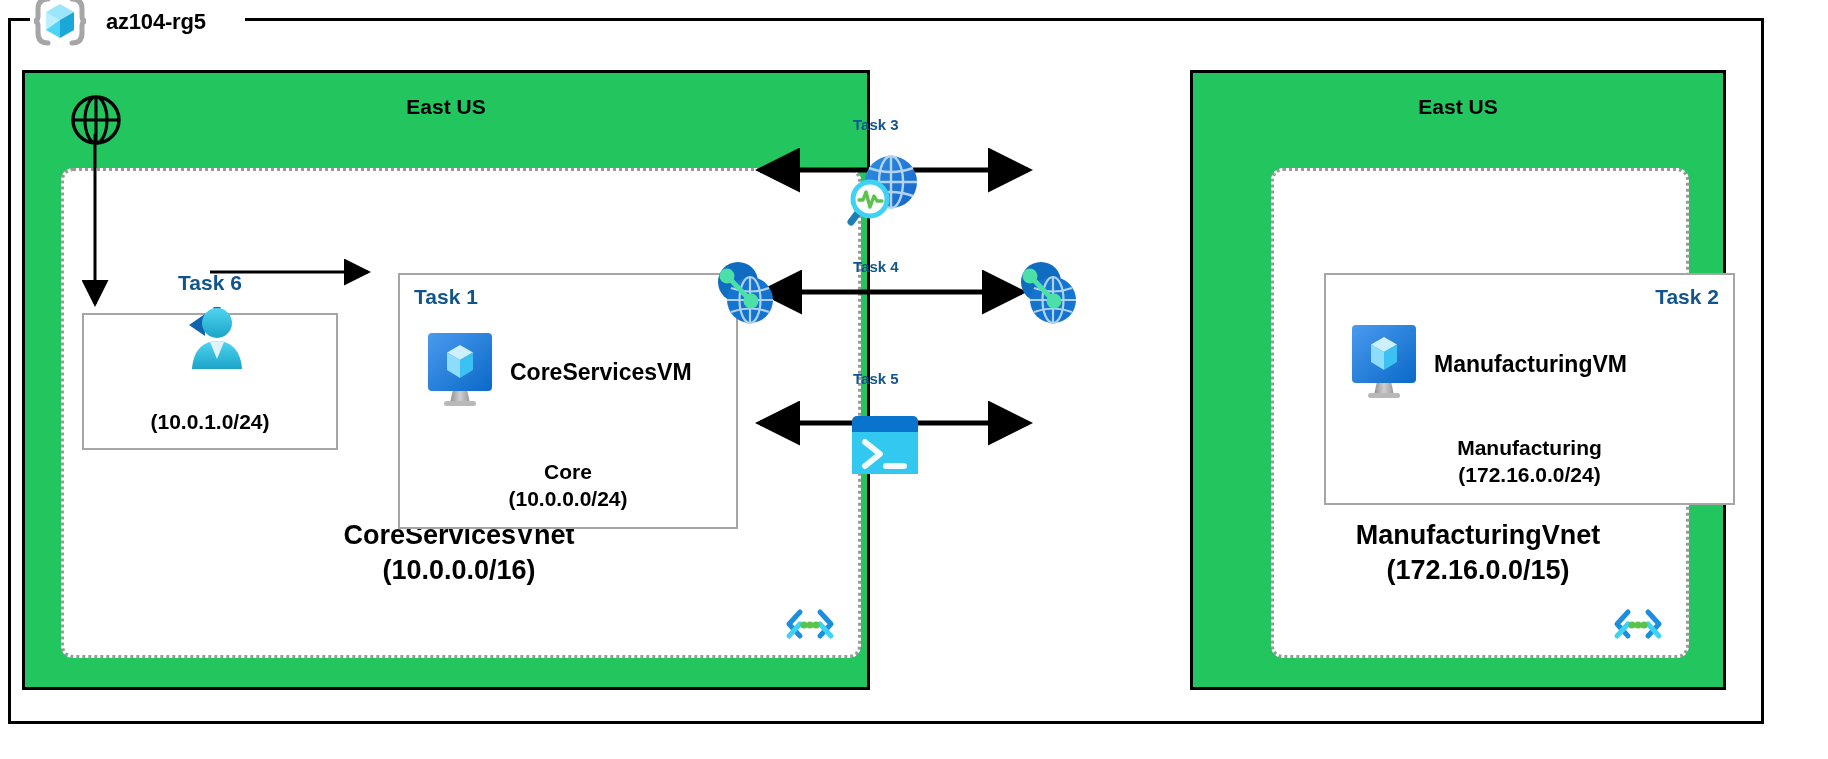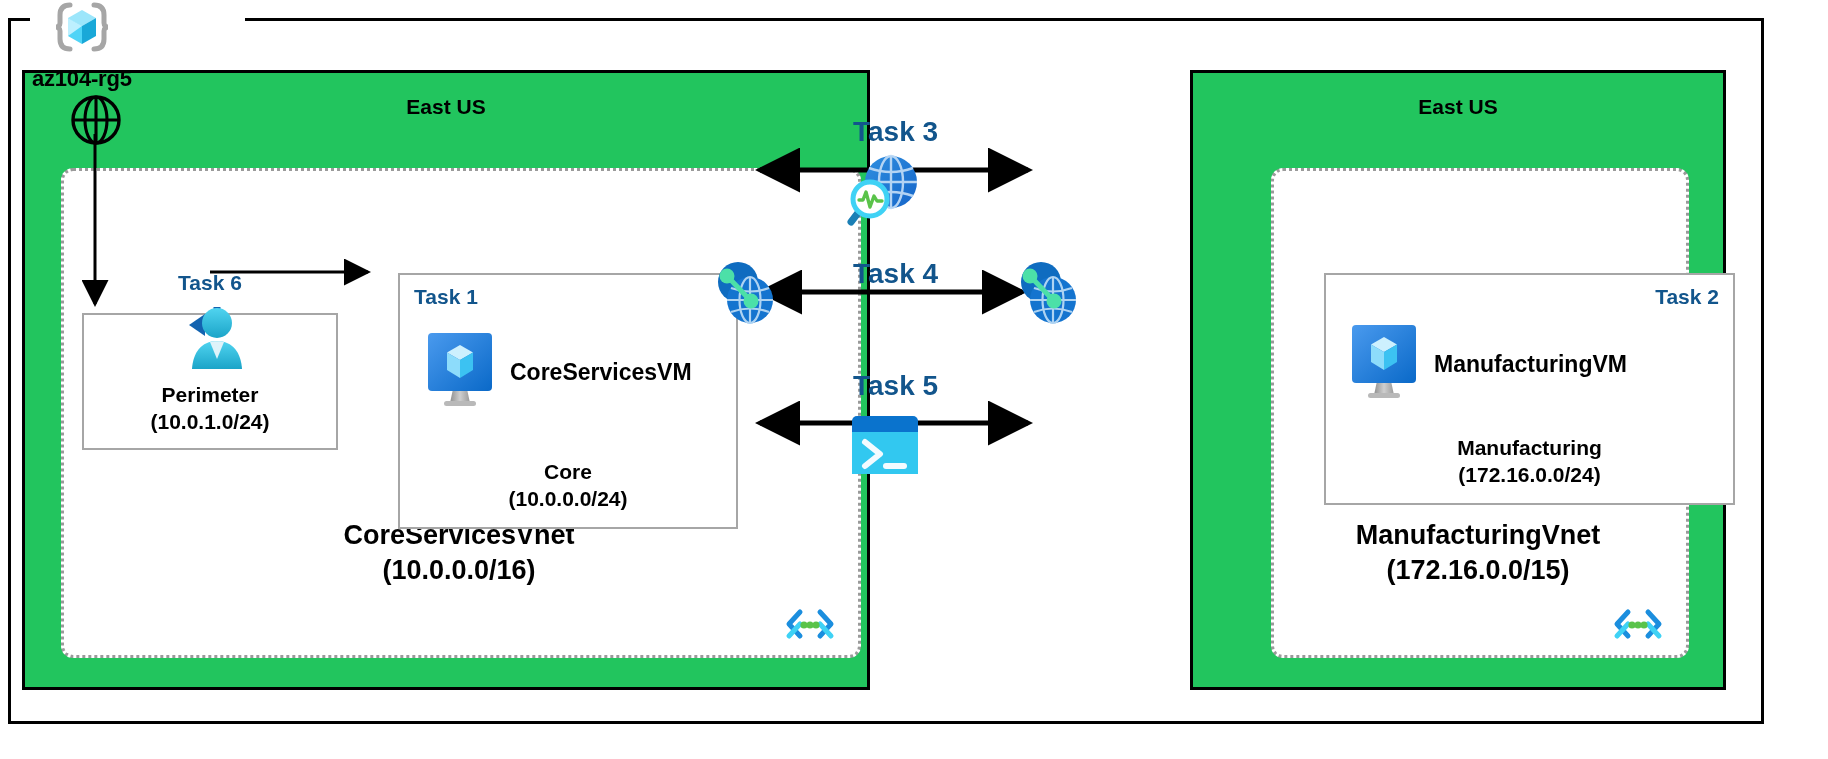--- a/index.html
+++ b/index.html
@@ -25,23 +25,22 @@
     position: absolute;
     left: 30px; top: 2px;
     height: 40px; width: 215px;
     background: #ffffff;
     z-index: 3;
   }
   .rg-title {
     position: absolute;
     left: 32px; top: 2px;
     height: 40px;
-    display: flex; align-items: center; gap: 12px;
+    display: flex; align-items: center; gap: 18px;
     z-index: 4;
-    flex-direction: column;
   }
   .rg-title-text {
     font-size: 22px; font-weight: bold; color: #000;
     letter-spacing: -0.2px; white-space: nowrap;
   }
 
   
   .rg-icon { position: relative; width: 56px; height: 52px; flex: none; }
 
   
@@ -99,21 +98,21 @@
 
   .vm-row {
     position: absolute;
     display: flex; align-items: center; gap: 14px;
   }
   .vm-name { font-size: 23px; font-weight: bold; color: #000; white-space: nowrap; }
 
   
   .gutter-task {
     position: absolute;
-    font-size: 28px; font-weight: bold; color: #12558c;
+    font-size: 15px; font-weight: bold; color: #12558c;
     white-space: nowrap;
   }
 
   
   #wires { position: absolute; left: 0; top: 0; width: 1828px; height: 759px; pointer-events: none; z-index: 5; }
 
   
   .icon-abs { position: absolute; z-index: 6; }
   .corner-subnet-icon { position: absolute; width: 52px; height: 34px; }
 </style>
@@ -192,21 +191,20 @@
 
             <circle cx="46" cy="20" r="15" fill="url(#gPerson)"></circle>
 
             <path d="M46 38 C30 38 22 50 21 66 L71 66 C70 50 62 38 46 38 Z" fill="url(#gPerson)"></path>
 
             <path d="M39 39 L46 56 L53 39 C51 38 41 38 39 39 Z" fill="#dff3fa"></path>
           </svg>
         </div>
 
         <div class="subnet-label" style="bottom:12px;">
-          <div>Perimeter</div>
           <div>(10.0.1.0/24)</div>
         </div>
       </div>
 
       <div class="subnet" id="subnet-core">
         <div class="task-tag" style="left:14px; top:10px;">Task 1</div>
 
         <div class="vm-row" style="left:24px; top:56px;">
           <span>
             <svg viewBox="0 0 72 78" width="72" height="78" aria-hidden="true">

